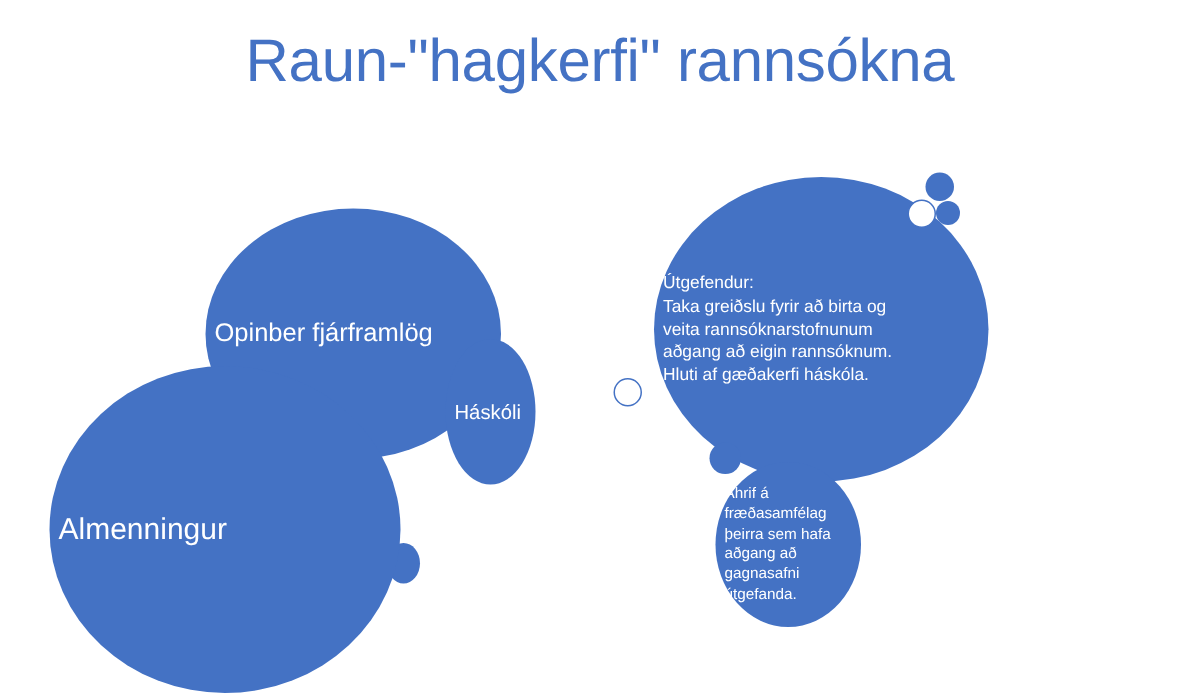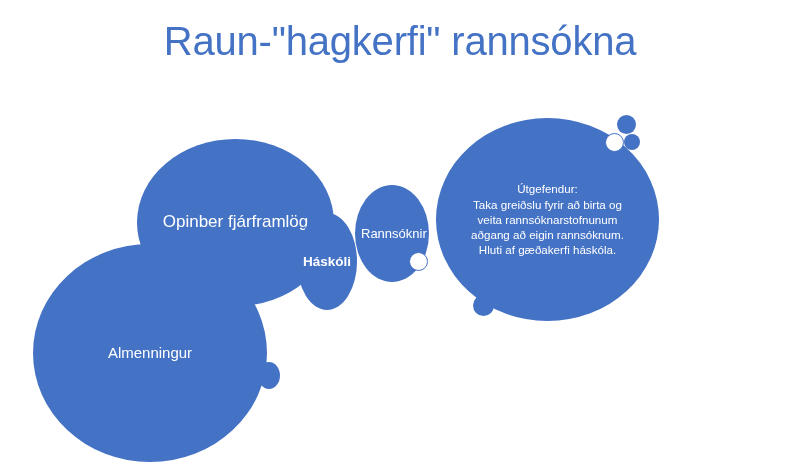--- a/index.html
+++ b/index.html
@@ -33,43 +33,42 @@
   }
   .bubble {
     position: absolute;
     box-sizing: border-box;
     border-radius: 50%;
     background: #4472C4;
     color: #ffffff;
     display: flex;
     align-items: center;
     justify-content: center;
-    text-align: center;
     line-height: 1.32;
     font-weight: 400;
     overflow: visible;
   }
   .bubble .btext {
     display: block;
     width: 100%;
     padding: 0 6px;
     box-sizing: border-box;
     white-space: pre-line;
   }
   .bubble.outline {
     background: #ffffff;
     border: 1.6px solid #4472C4;
   }
 
   
   #b-public-funding { left: 137px;  top: 139px; width: 197px; height: 167px; font-size: 17px; z-index: 6; }
-  #b-university     { left: 297px;  top: 213px; width: 60px;  height: 97px;  font-size: 13.5px; z-index: 7; font-weight: bold; }
+  #b-university     { left: 297px;  top: 226px; width: 60px;  height: 97px;  font-size: 13.5px; z-index: 7; }
   #b-research       { left: 355px;  top: 185px; width: 74px;  height: 97px;  font-size: 13px;   z-index: 6; }
   #b-publishers     { left: 436px;  top: 118px; width: 223px; height: 203px; font-size: 11.6px; z-index: 5; }
-  #b-public         { left: 33px;   top: 244px; width: 234px; height: 218px; font-size: 15px; z-index: 8; }
+  #b-public         { left: 33px;   top: 244px; width: 234px; height: 218px; font-size: 20px; z-index: 8; }
   #b-scholar-impact { left: 477px;  top: 308px; width: 97px;  height: 110px; font-size: 10.2px; z-index: 9; }
   #b-research-impact{ left: 581px;  top: 332px; width: 70px;  height: 80px;  font-size: 9.6px;  z-index: 9; }
 
   
   #b-dot-top-right   { left: 617px; top: 115px; width: 19px; height: 19px; z-index: 10; }
   #b-ring-upper      { left: 605px; top: 133px; width: 19px; height: 19px; z-index: 11; }
   #b-dot-upper-right { left: 624px; top: 134px; width: 16px; height: 16px; z-index: 10; }
   #b-ring-research   { left: 409px; top: 252px; width: 19px; height: 19px; z-index: 10; }
   #b-dot-almenn      { left: 258px; top: 362px; width: 22px; height: 27px; z-index: 7; }
   #b-dot-mid         { left: 473px; top: 295px; width: 21px; height: 21px; z-index: 7; }
@@ -82,36 +81,41 @@
   <div id="slide-title">Raun-"hagkerfi" rannsókna</div>
 
   <div class="bubble" id="b-public-funding">
     <span class="btext">Opinber fjárframlög</span>
   </div>
 
   <div class="bubble" id="b-university">
     <span class="btext">Háskóli</span>
   </div>
 
-  <div class="bubble" id="b-research">
-    <span class="btext">Rannsóknir</span>
-  </div>
 
   <div class="bubble" id="b-publishers">
     <span class="btext">Útgefendur:
 Taka  greiðslu fyrir að birta og
 veita rannsóknarstofnunum
 aðgang að eigin rannsóknum.
 Hluti af gæðakerfi háskóla.</span>
   </div>
 
   <div class="bubble" id="b-public">
     <span class="btext">Almenningur</span>
   </div>
 
+  <div class="bubble" id="b-scholar-impact">
+    <span class="btext">Áhrif á
+fræðasamfélag
+þeirra sem hafa
+aðgang að
+gagnasafni
+útgefanda.</span>
+  </div>
 
 
   <div class="bubble plain" id="b-dot-top-right">
     
   </div>
 
   <div class="bubble plain outline" id="b-ring-upper">
     
   </div>
 

